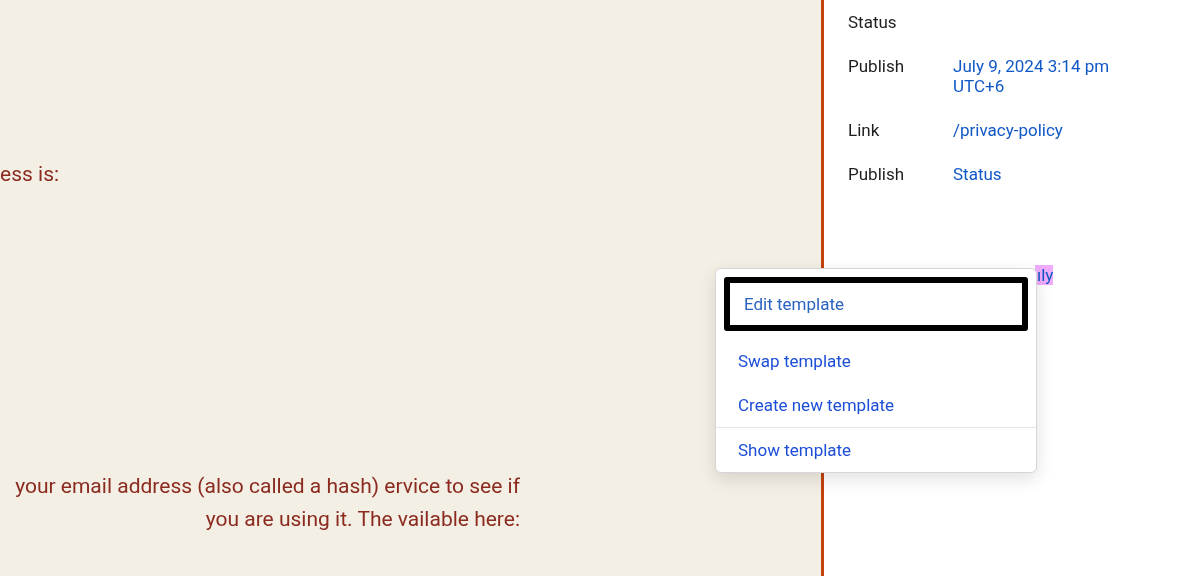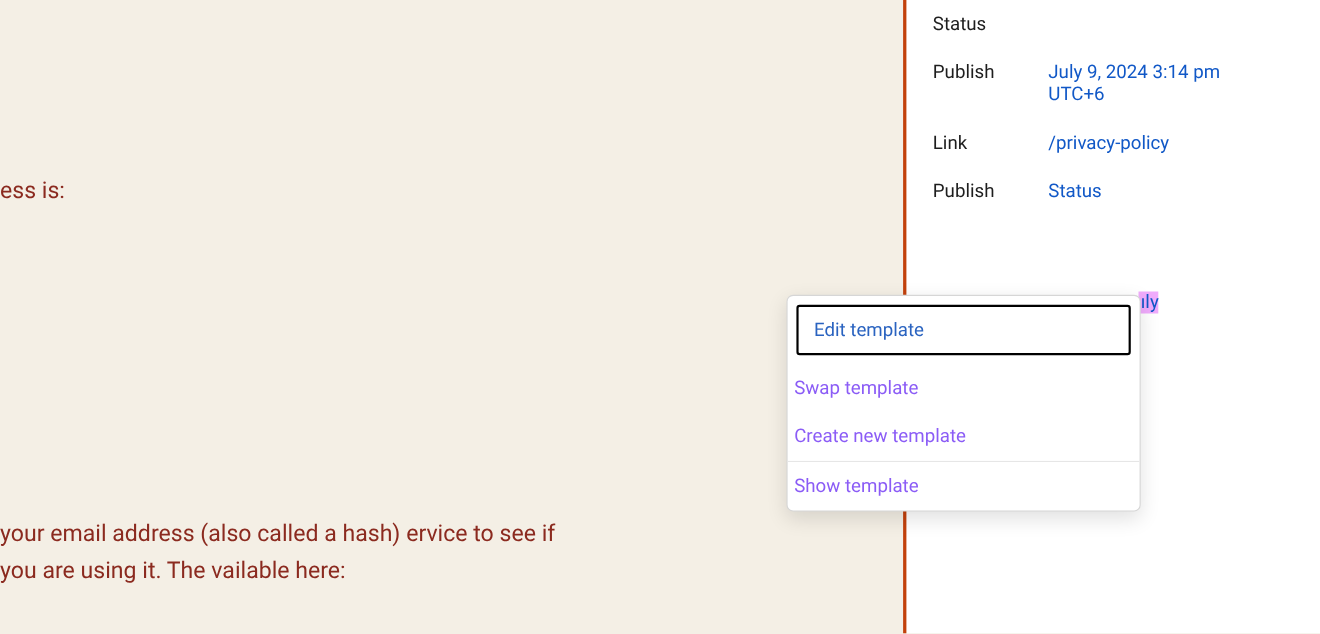--- a/index.html
+++ b/index.html
@@ -18,20 +18,21 @@
     height: 576px;
   }
   .content {
     position: absolute;
     left: 0;
     top: 0;
     width: 820px;
     height: 480px;
     box-sizing: border-box;
     color: #8b2a1f;
+    text-align: right;
   }
   .para {
     font-size: 21px;
     line-height: 1.55;
     color: #8b2a1f;
   }
   .p1 { position: absolute; left: 0; top: 158px; }
   .p2 { position: absolute; left: 0; top: 340px; width: 520px; }
   .p3 { position: absolute; left: 0; top: 470px; width: 520px; }
 
@@ -80,29 +81,29 @@
     top: 268px;
     width: 320px;
     background: #ffffff;
     border: 1px solid #d6d6d6;
     border-radius: 6px;
     box-shadow: 0 6px 18px rgba(0,0,0,0.12);
     z-index: 50;
     overflow: hidden;
   }
   .menu-item {
-    padding: 12px 6px;
+    padding: 12px 22px;
     font-size: 17px;
-    color: #8b5cf6;
+    color: #1d4ed8;
     cursor: pointer;
   }
   .menu-item.highlight {
     margin: 8px;
     padding: 11px 14px;
-    border: 2px solid #000000;
+    border: 6px solid #000000;
     border-radius: 3px;
     color: #2a63c0;
   }
   .menu-sep {
     border-top: 1px solid #e6e6e6;
   }
 </style>
 </head>
 <body>
 

